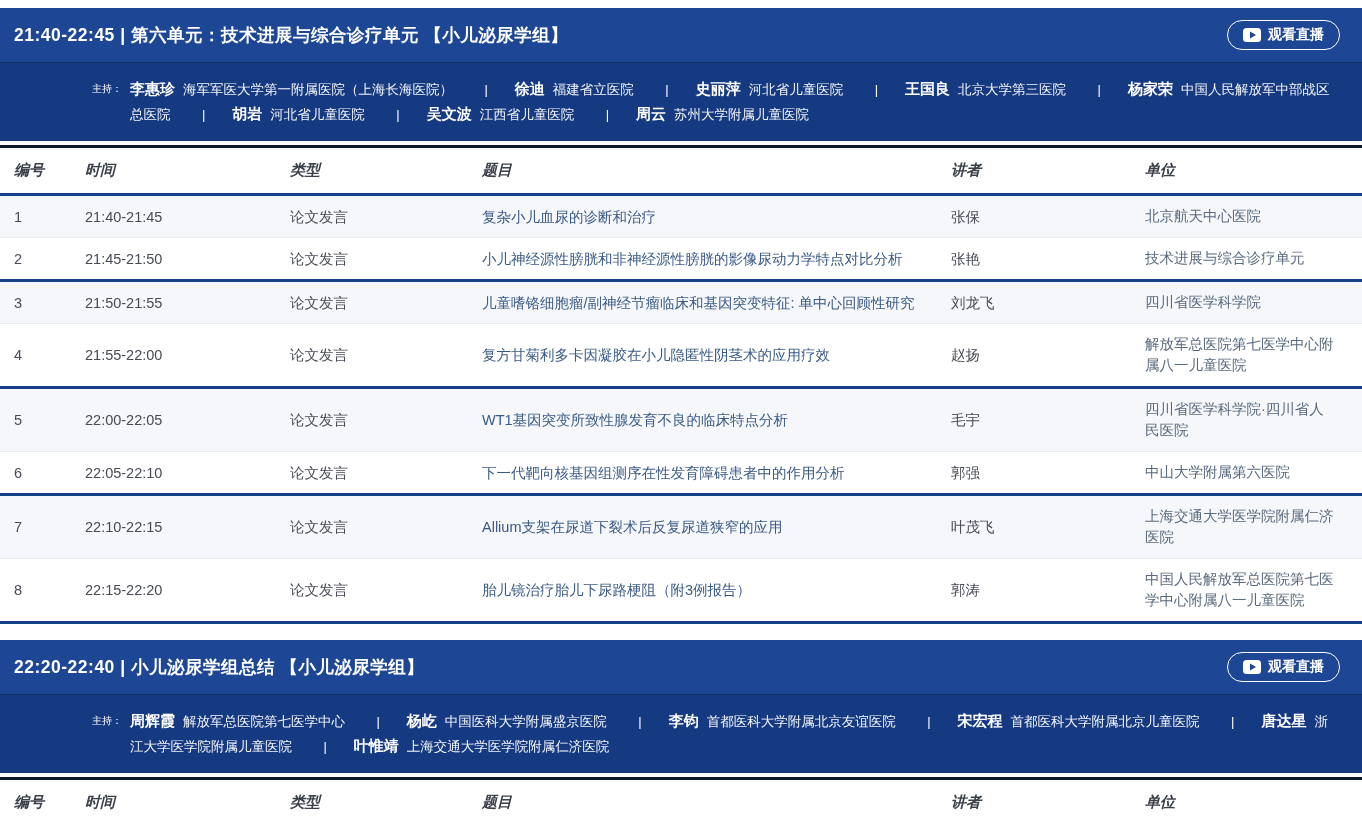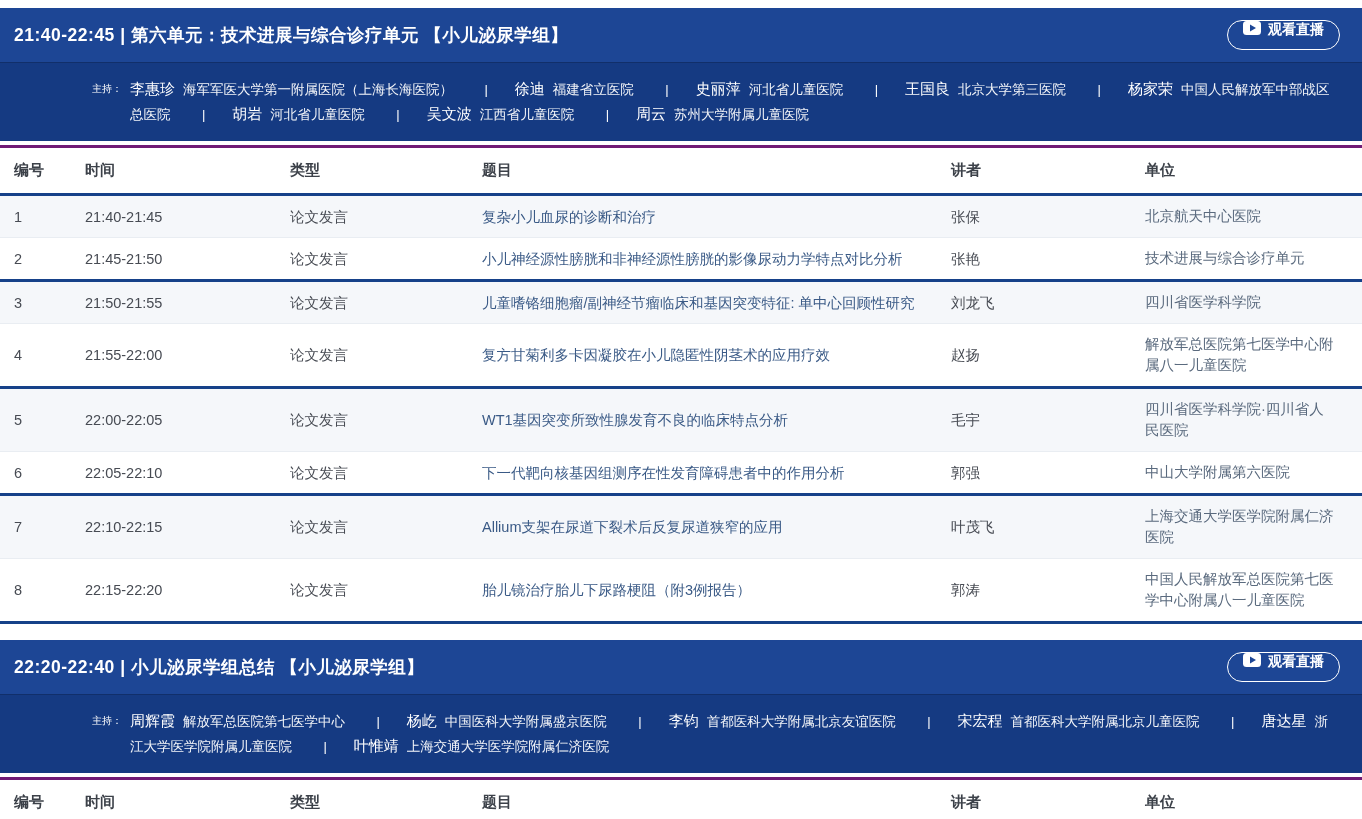--- a/index.html
+++ b/index.html
@@ -9,42 +9,42 @@
 
   .section { width:100%; }
 
   
   .title-bar { background:#1d4695; color:#fff; height:54px;
     display:flex; align-items:center; justify-content:space-between;
     padding:0 18px 0 14px; }
   .title-bar h2 { font-size:17.5px; font-weight:bold; letter-spacing:.5px; }
   .live-btn { background:transparent; border:1.5px solid #fff; color:#fff;
     border-radius:16px; height:30px; padding:0 15px; display:flex;
-    align-items:flex-start; gap:7px; font-size:14px; font-weight:bold;
+    align-items:center; gap:7px; font-size:14px; font-weight:bold;
     cursor:pointer; font-family:inherit; flex:none; margin-right:4px; }
 
   
   .mod-bar { background:#153a82; border-top:1px solid rgba(0,0,0,.18);
     color:#fff; display:flex; align-items:flex-start;
     padding:14px 30px 14px 0; min-height:70px; }
   .mod-label { flex:none; width:130px; text-align:right; font-size:10px;
     padding-right:8px; line-height:24px; color:#fff; }
   .mod-items { flex:1; line-height:24px; }
   .mod-item .sep { color:#fff; margin:0 27px; font-size:13px; }
   .mod-item:first-of-type .sep { display:none; }
-  .mod-name { font-weight:normal; font-size:15px; color:#fff; margin-right:8px; }
+  .mod-name { font-weight:bold; font-size:15px; color:#fff; margin-right:8px; }
   .mod-aff { font-size:13.5px; color:rgba(255,255,255,.95); }
 
   
   table { width:100%; border-collapse:collapse; table-layout:fixed; }
   col.c-no{width:85px} col.c-time{width:205px} col.c-type{width:192px}
   col.c-title{width:469px} col.c-speaker{width:194px} col.c-unit{width:auto}
   th,td { text-align:left; vertical-align:middle; padding:10px 26px 10px 0; }
   th:first-child, td:first-child { padding-left:14px; }
-  thead tr { border-top:3px solid #701a75; border-bottom:3px solid #164189; }
+  thead tr { border-top:3px solid #0f172a; border-bottom:3px solid #164189;font-style:italic; }
   th { font-size:15px; font-weight:bold; color:#3c4149; padding-top:13px; padding-bottom:13px; }
   td { font-size:14.5px; color:#474b53; line-height:20px; }
   td.cell-title { color:#3a5a86; }
   td.cell-unit { color:#5a6a7e; line-height:21px; }
   tbody tr { background:#fff; }
   tbody tr:nth-child(odd) { background:#f5f7fa; border-bottom:1px solid #e9edf2; }
   tbody tr:nth-child(even) { border-bottom:3px solid #164189; }
 
   .section-gap { height:16px; }
   .pre-table-gap { height:4px; }

